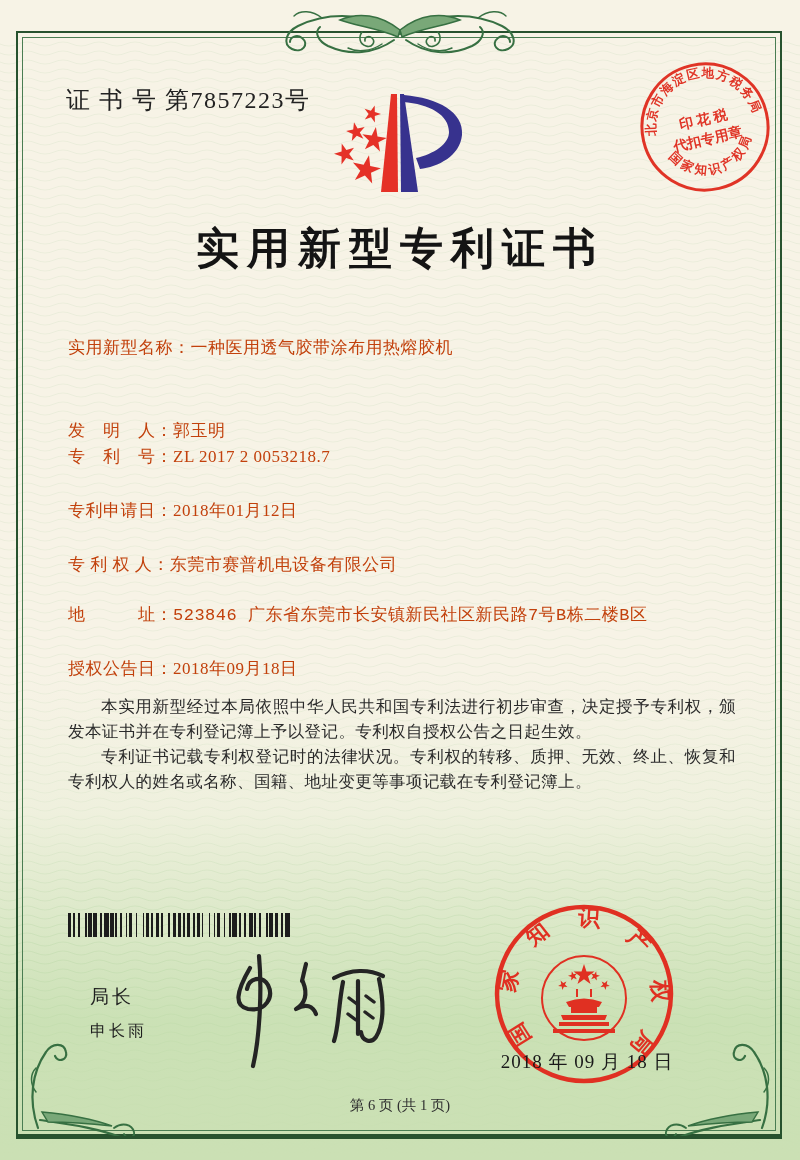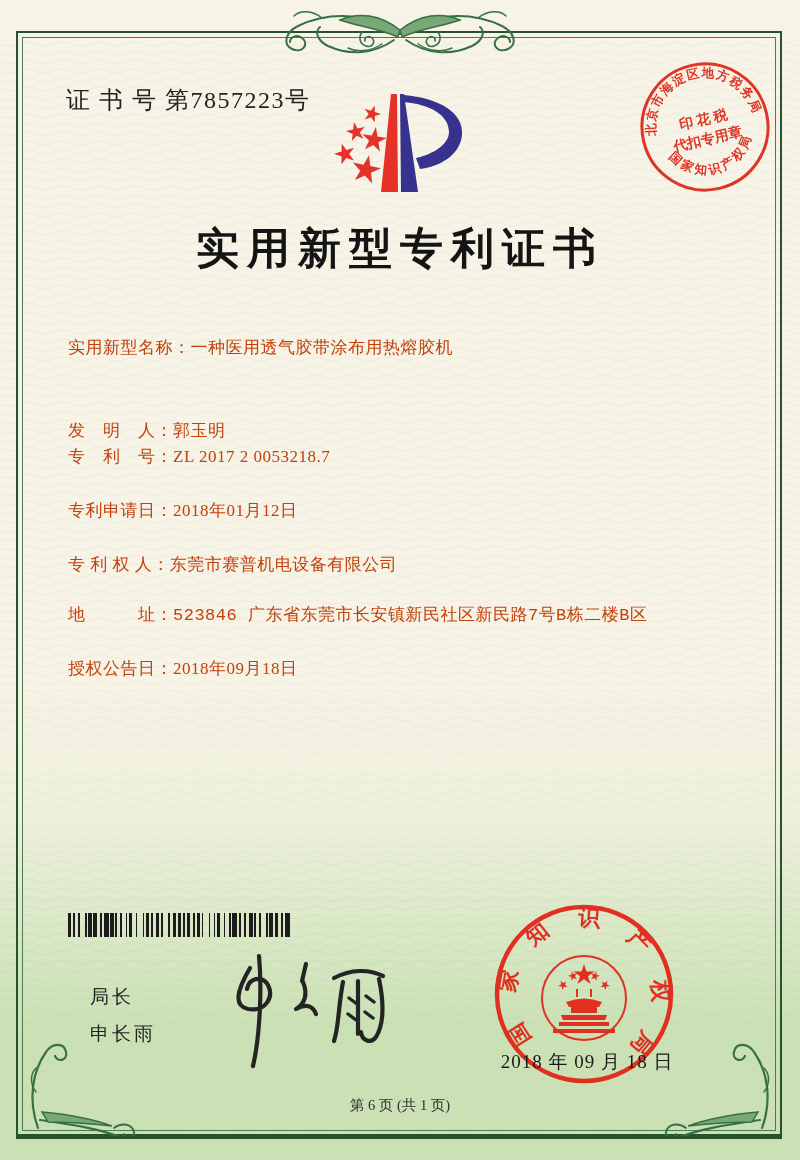--- a/index.html
+++ b/index.html
@@ -37,21 +37,21 @@
          letter-spacing:8px;color:#141414;}
   .row{left:68px;width:668px;font-size:17px;letter-spacing:0.5px;line-height:24px;color:#c2410c;}
   .row .lab{white-space:pre;}
   #row-grant .pair2{position:absolute;left:387px;top:0;white-space:nowrap;}
   #paras{left:68px;top:694px;width:668px;font-size:16.5px;line-height:25px;
          text-align:justify;color:#2b2b2b;}
   #paras p{margin:0;text-indent:2em;letter-spacing:0.4px;}
   #barcode{left:68px;top:913px;width:226px;height:24px;font-size:0;}
   #barcode i{display:inline-block;height:24px;background:#1c1c1c;}
   #director-title{left:90px;top:984px;font-size:19px;letter-spacing:3px;color:#1f1f1f;}
-  #director-name{left:90px;top:1021px;font-size:19px;letter-spacing:3px;color:#1f1f1f;}
+  #director-name{left:90px;top:1021px;font-size:16px;letter-spacing:3px;color:#1f1f1f;}
   #seal-date{left:494px;top:1049px;width:186px;text-align:center;font-size:19px;
              letter-spacing:1px;color:#1a1a1a;z-index:5;}
   #page-num{left:0;top:1096px;width:800px;text-align:center;font-size:14.5px;color:#2f2f2f;}
   svg text{font-family:"Liberation Serif","DejaVu Serif",serif;}
 </style>
 </head>
 <body>
 
 <svg id="waves" width="800" height="1160">
     <path d="M0 44 q 9 4 18 0 q 9 -4 18 0 q 9 4 18 0 q 9 -4 18 0 q 9 4 18 0 q 9 -4 18 0 q 9 4 18 0 q 9 -4 18 0 q 9 4 18 0 q 9 -4 18 0 q 9 4 18 0 q 9 -4 18 0 q 9 4 18 0 q 9 -4 18 0 q 9 4 18 0 q 9 -4 18 0 q 9 4 18 0 q 9 -4 18 0 q 9 4 18 0 q 9 -4 18 0 q 9 4 18 0 q 9 -4 18 0 q 9 4 18 0 q 9 -4 18 0 q 9 4 18 0 q 9 -4 18 0 q 9 4 18 0 q 9 -4 18 0 q 9 4 18 0 q 9 -4 18 0 q 9 4 18 0 q 9 -4 18 0 q 9 4 18 0 q 9 -4 18 0 q 9 4 18 0 q 9 -4 18 0 q 9 4 18 0 q 9 -4 18 0 q 9 4 18 0 q 9 -4 18 0 q 9 4 18 0 q 9 -4 18 0 q 9 4 18 0 q 9 -4 18 0 q 9 4 18 0 q 9 -4 18 0" fill="none" stroke="#8bbc80" stroke-width="1" stroke-opacity="0.1"></path>
@@ -273,20 +273,22 @@
   <span class="lab">专 利 权 人：</span><span>东莞市赛普机电设备有限公司</span>
 </div>
 <div class="abs content row" style="top:604px;width:645px;font-family:Liberation Mono, monospace;">
   <span class="lab">地　　　址：</span><span>523846 广东省东莞市长安镇新民社区新民路7号B栋二楼B区</span>
 </div>
 <div class="abs content row" style="top:657px;" id="row-grant">
   <span class="lab">授权公告日：</span><span>2018年09月18日</span>
 </div>
 
 <div class="abs content" id="paras">
+  <p>本实用新型经过本局依照中华人民共和国专利法进行初步审查，决定授予专利权，颁发本证书并在专利登记簿上予以登记。专利权自授权公告之日起生效。</p>
+  <p>专利证书记载专利权登记时的法律状况。专利权的转移、质押、无效、终止、恢复和专利权人的姓名或名称、国籍、地址变更等事项记载在专利登记簿上。</p>
 </div>
 
 <div class="abs content" id="barcode"><i style="width: 3.4px;"></i><i style="width: 1.7px; background: transparent;"></i><i style="width: 1.7px;"></i><i style="width: 3.4px; background: transparent;"></i><i style="width: 1.7px;"></i><i style="width: 5.1px; background: transparent;"></i><i style="width: 1.7px;"></i><i style="width: 1.7px; background: transparent;"></i><i style="width: 3.4px;"></i><i style="width: 1.7px; background: transparent;"></i><i style="width: 3.4px;"></i><i style="width: 3.4px; background: transparent;"></i><i style="width: 1.7px;"></i><i style="width: 1.7px; background: transparent;"></i><i style="width: 5.1px;"></i><i style="width: 1.7px; background: transparent;"></i><i style="width: 3.4px;"></i><i style="width: 1.7px; background: transparent;"></i><i style="width: 1.7px;"></i><i style="width: 3.4px; background: transparent;"></i><i style="width: 1.7px;"></i><i style="width: 3.4px; background: transparent;"></i><i style="width: 1.7px;"></i><i style="width: 1.7px; background: transparent;"></i><i style="width: 3.4px;"></i><i style="width: 3.4px; background: transparent;"></i><i style="width: 1.7px;"></i><i style="width: 5.1px; background: transparent;"></i><i style="width: 1.7px;"></i><i style="width: 1.7px; background: transparent;"></i><i style="width: 3.4px;"></i><i style="width: 1.7px; background: transparent;"></i><i style="width: 1.7px;"></i><i style="width: 3.4px; background: transparent;"></i><i style="width: 3.4px;"></i><i style="width: 1.7px; background: transparent;"></i><i style="width: 1.7px;"></i><i style="width: 5.1px; background: transparent;"></i><i style="width: 1.7px;"></i><i style="width: 3.4px; background: transparent;"></i><i style="width: 3.4px;"></i><i style="width: 1.7px; background: transparent;"></i><i style="width: 3.4px;"></i><i style="width: 1.7px; background: transparent;"></i><i style="width: 1.7px;"></i><i style="width: 1.7px; background: transparent;"></i><i style="width: 3.4px;"></i><i style="width: 3.4px; background: transparent;"></i><i style="width: 1.7px;"></i><i style="width: 1.7px; background: transparent;"></i><i style="width: 3.4px;"></i><i style="width: 1.7px; background: transparent;"></i><i style="width: 1.7px;"></i><i style="width: 5.1px; background: transparent;"></i><i style="width: 1.7px;"></i><i style="width: 3.4px; background: transparent;"></i><i style="width: 1.7px;"></i><i style="width: 1.7px; background: transparent;"></i><i style="width: 3.4px;"></i><i style="width: 3.4px; background: transparent;"></i><i style="width: 1.7px;"></i><i style="width: 3.4px; background: transparent;"></i><i style="width: 1.7px;"></i><i style="width: 1.7px; background: transparent;"></i><i style="width: 5.1px;"></i><i style="width: 1.7px; background: transparent;"></i><i style="width: 1.7px;"></i><i style="width: 3.4px; background: transparent;"></i><i style="width: 1.7px;"></i><i style="width: 3.4px; background: transparent;"></i><i style="width: 3.4px;"></i><i style="width: 1.7px; background: transparent;"></i><i style="width: 1.7px;"></i><i style="width: 3.4px; background: transparent;"></i><i style="width: 1.7px;"></i><i style="width: 5.1px; background: transparent;"></i><i style="width: 1.7px;"></i><i style="width: 1.7px; background: transparent;"></i><i style="width: 3.4px;"></i><i style="width: 1.7px; background: transparent;"></i><i style="width: 3.4px;"></i><i style="width: 3.4px; background: transparent;"></i><i style="width: 1.7px;"></i><i style="width: 1.7px; background: transparent;"></i><i style="width: 5.1px;"></i><i style="width: 1.7px; background: transparent;"></i></div>
 
 <div class="abs content" id="director-title">局长</div>
 <div class="abs content" id="director-name">申长雨</div>
 
 <svg class="abs content" style="left:206px;top:948px;" width="200" height="125" viewBox="0 0 200 125">
   <g stroke="#242424" fill="none" stroke-width="4.2" stroke-linecap="round" stroke-linejoin="round">
     <path d="M44 20 C 30 44, 28 58, 42 61 C 60 64, 68 49, 62 37 C 56 27, 43 30, 41 41"></path>

